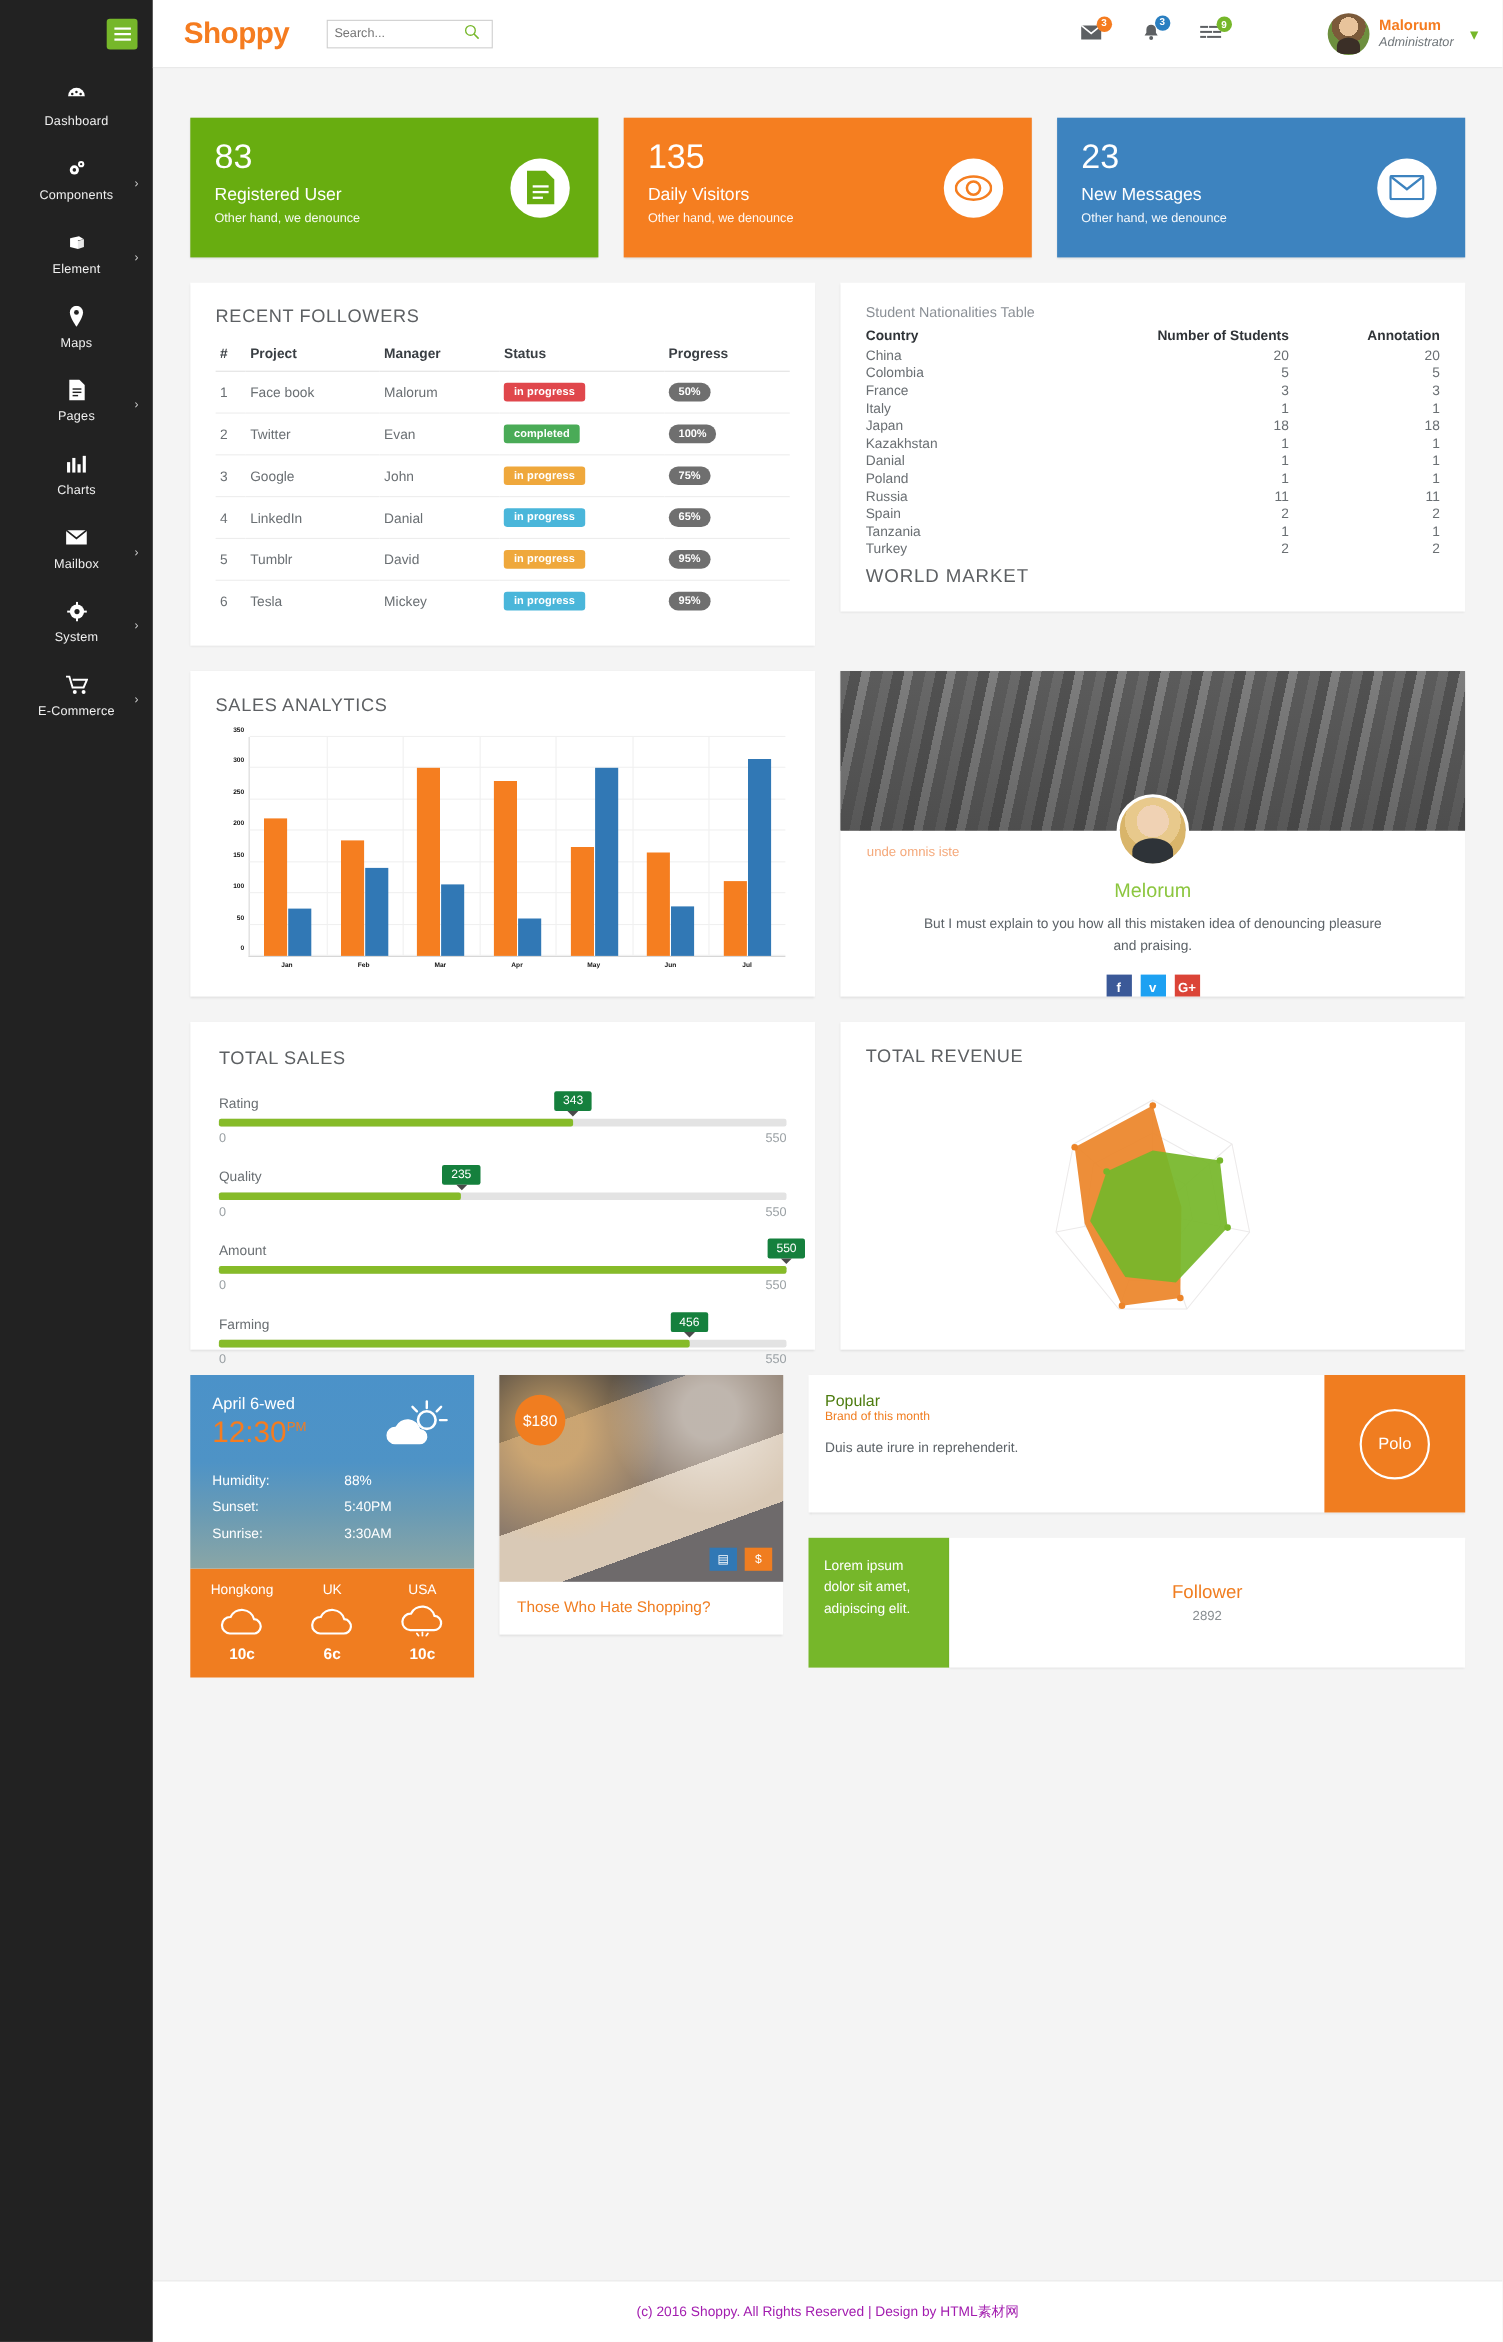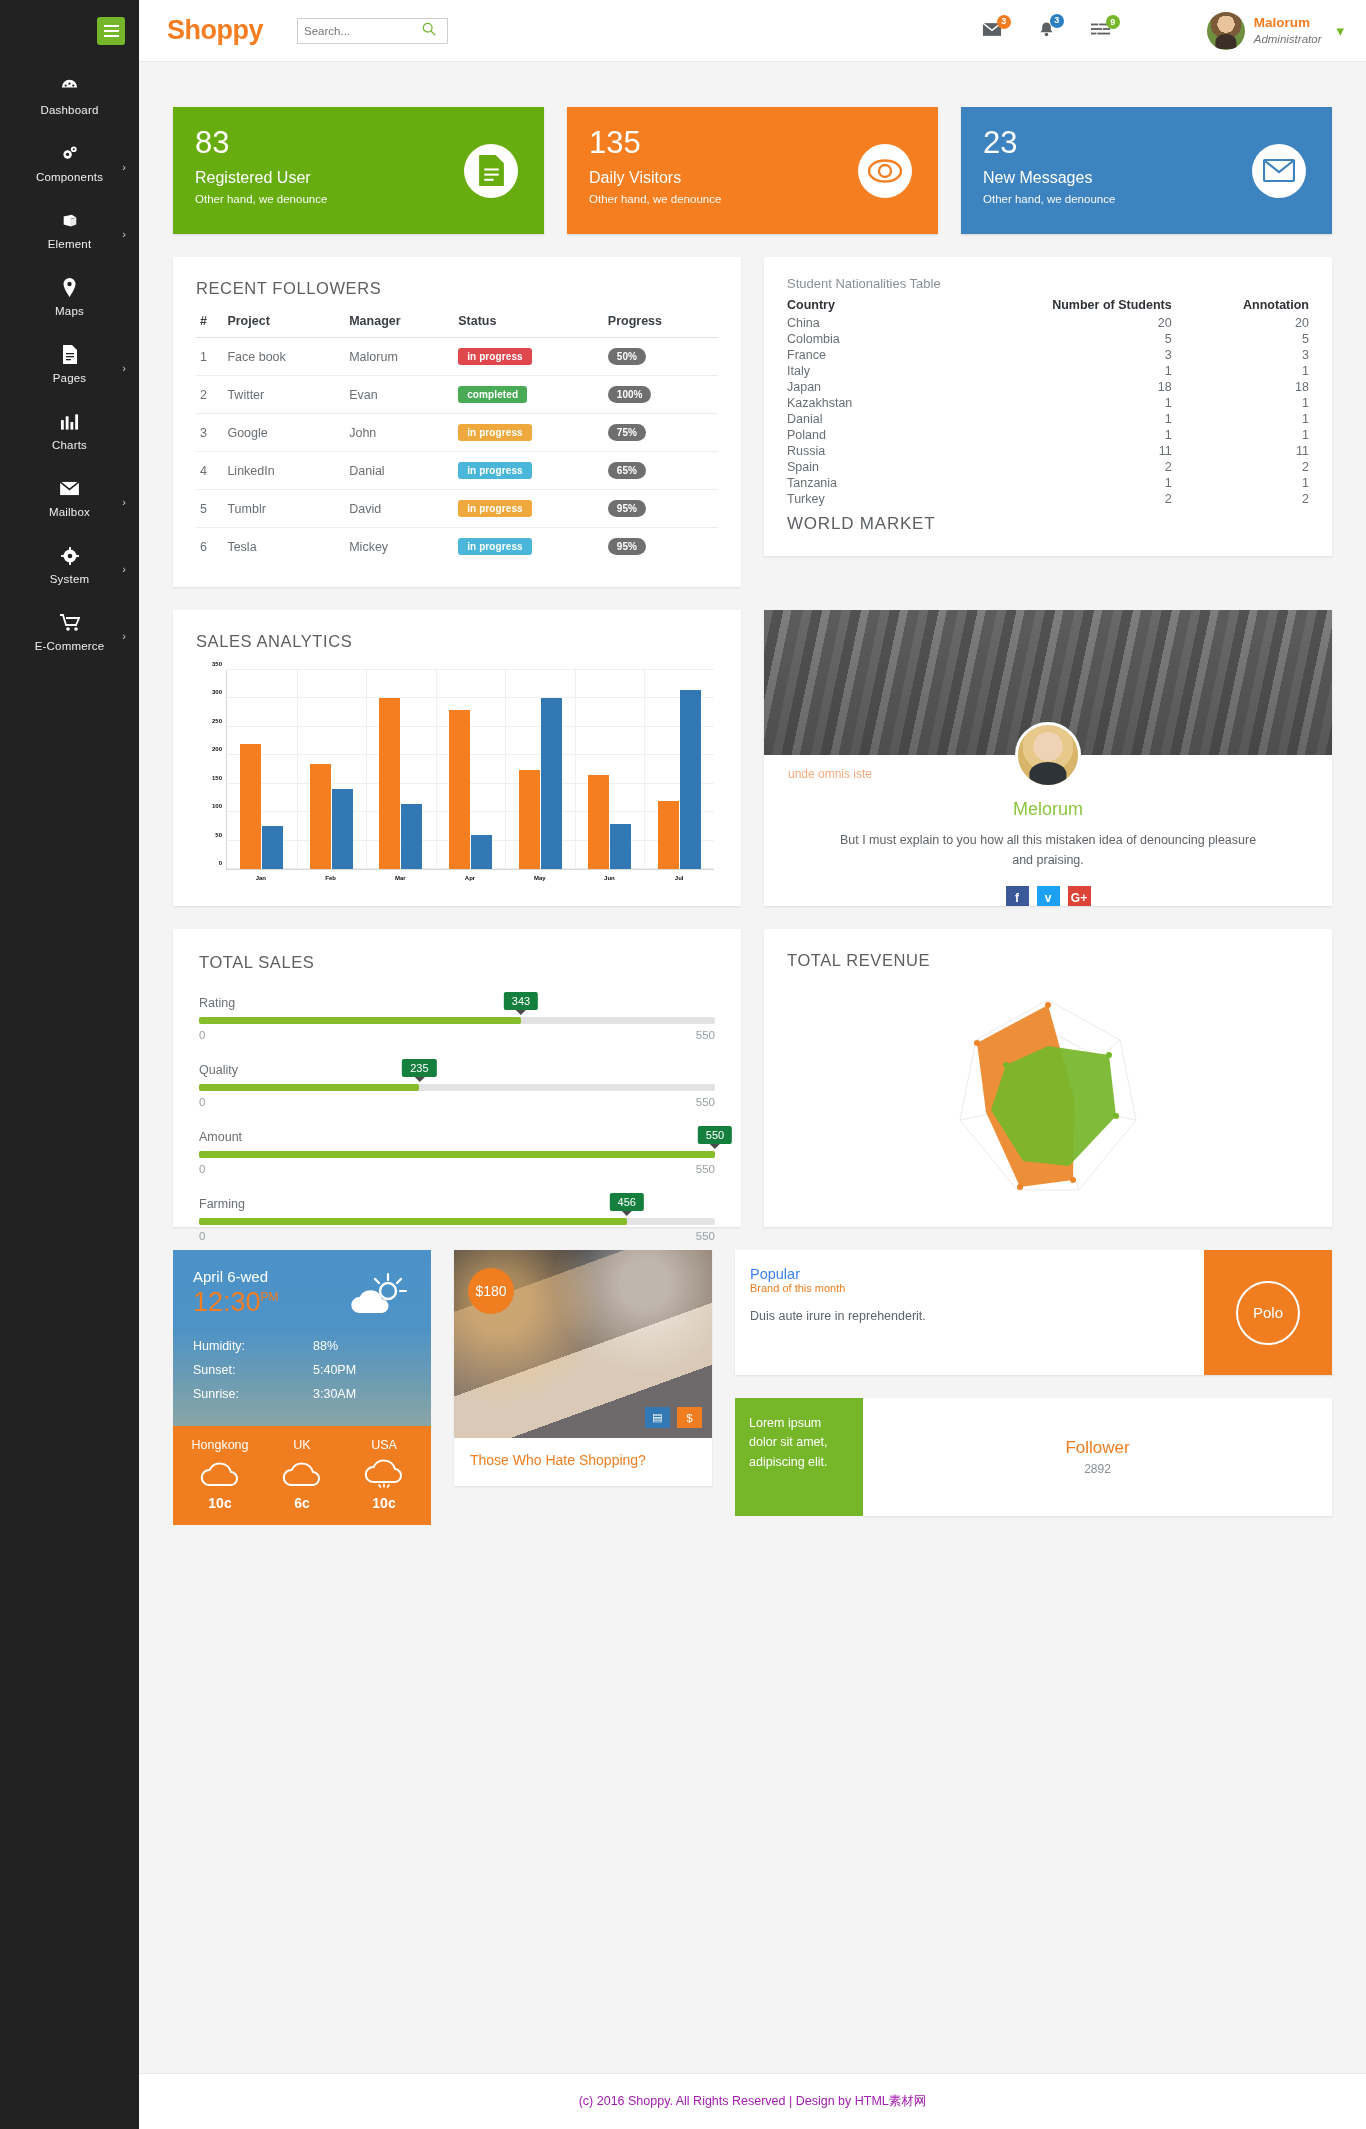--- a/index.html
+++ b/index.html
@@ -224,21 +224,21 @@
   .sa {
     width:25px; height:21px; background:#3178b5; color:#fff; display:flex;
     align-items:center; justify-content:center; font-size:11px;
   }
   .sa.orange { background:#f07d20; }
   .shop-cap { padding:14px 16px 18px 16px; color:#f07d20; font-size:14px; }
 
   
   .promo { display:flex; height:125px; background:#fff; box-shadow:0 1px 2px rgba(0,0,0,.09); }
   .promo-left { flex:1 1 auto; padding:16px 15px; }
-  .promo-h { color:#3b82f6; font-size:14.5px; }
+  .promo-h { color:#4d7c0f; font-size:14.5px; }
   .promo-s { color:#f07d20; font-size:11px; margin-bottom:12px; }
   .promo-t { font-size:12.5px; color:#5d6368; line-height:1.6; }
   .promo-right {
     width:128px; background:#f07d20; display:flex; align-items:center; justify-content:center;
   }
   .polo {
     width:64px; height:64px; border-radius:50%; border:2px solid #fff; color:#fff;
     display:flex; align-items:center; justify-content:center; font-size:15px;
   }
   .promo2 { display:flex; height:118px; margin-top:23px; }

